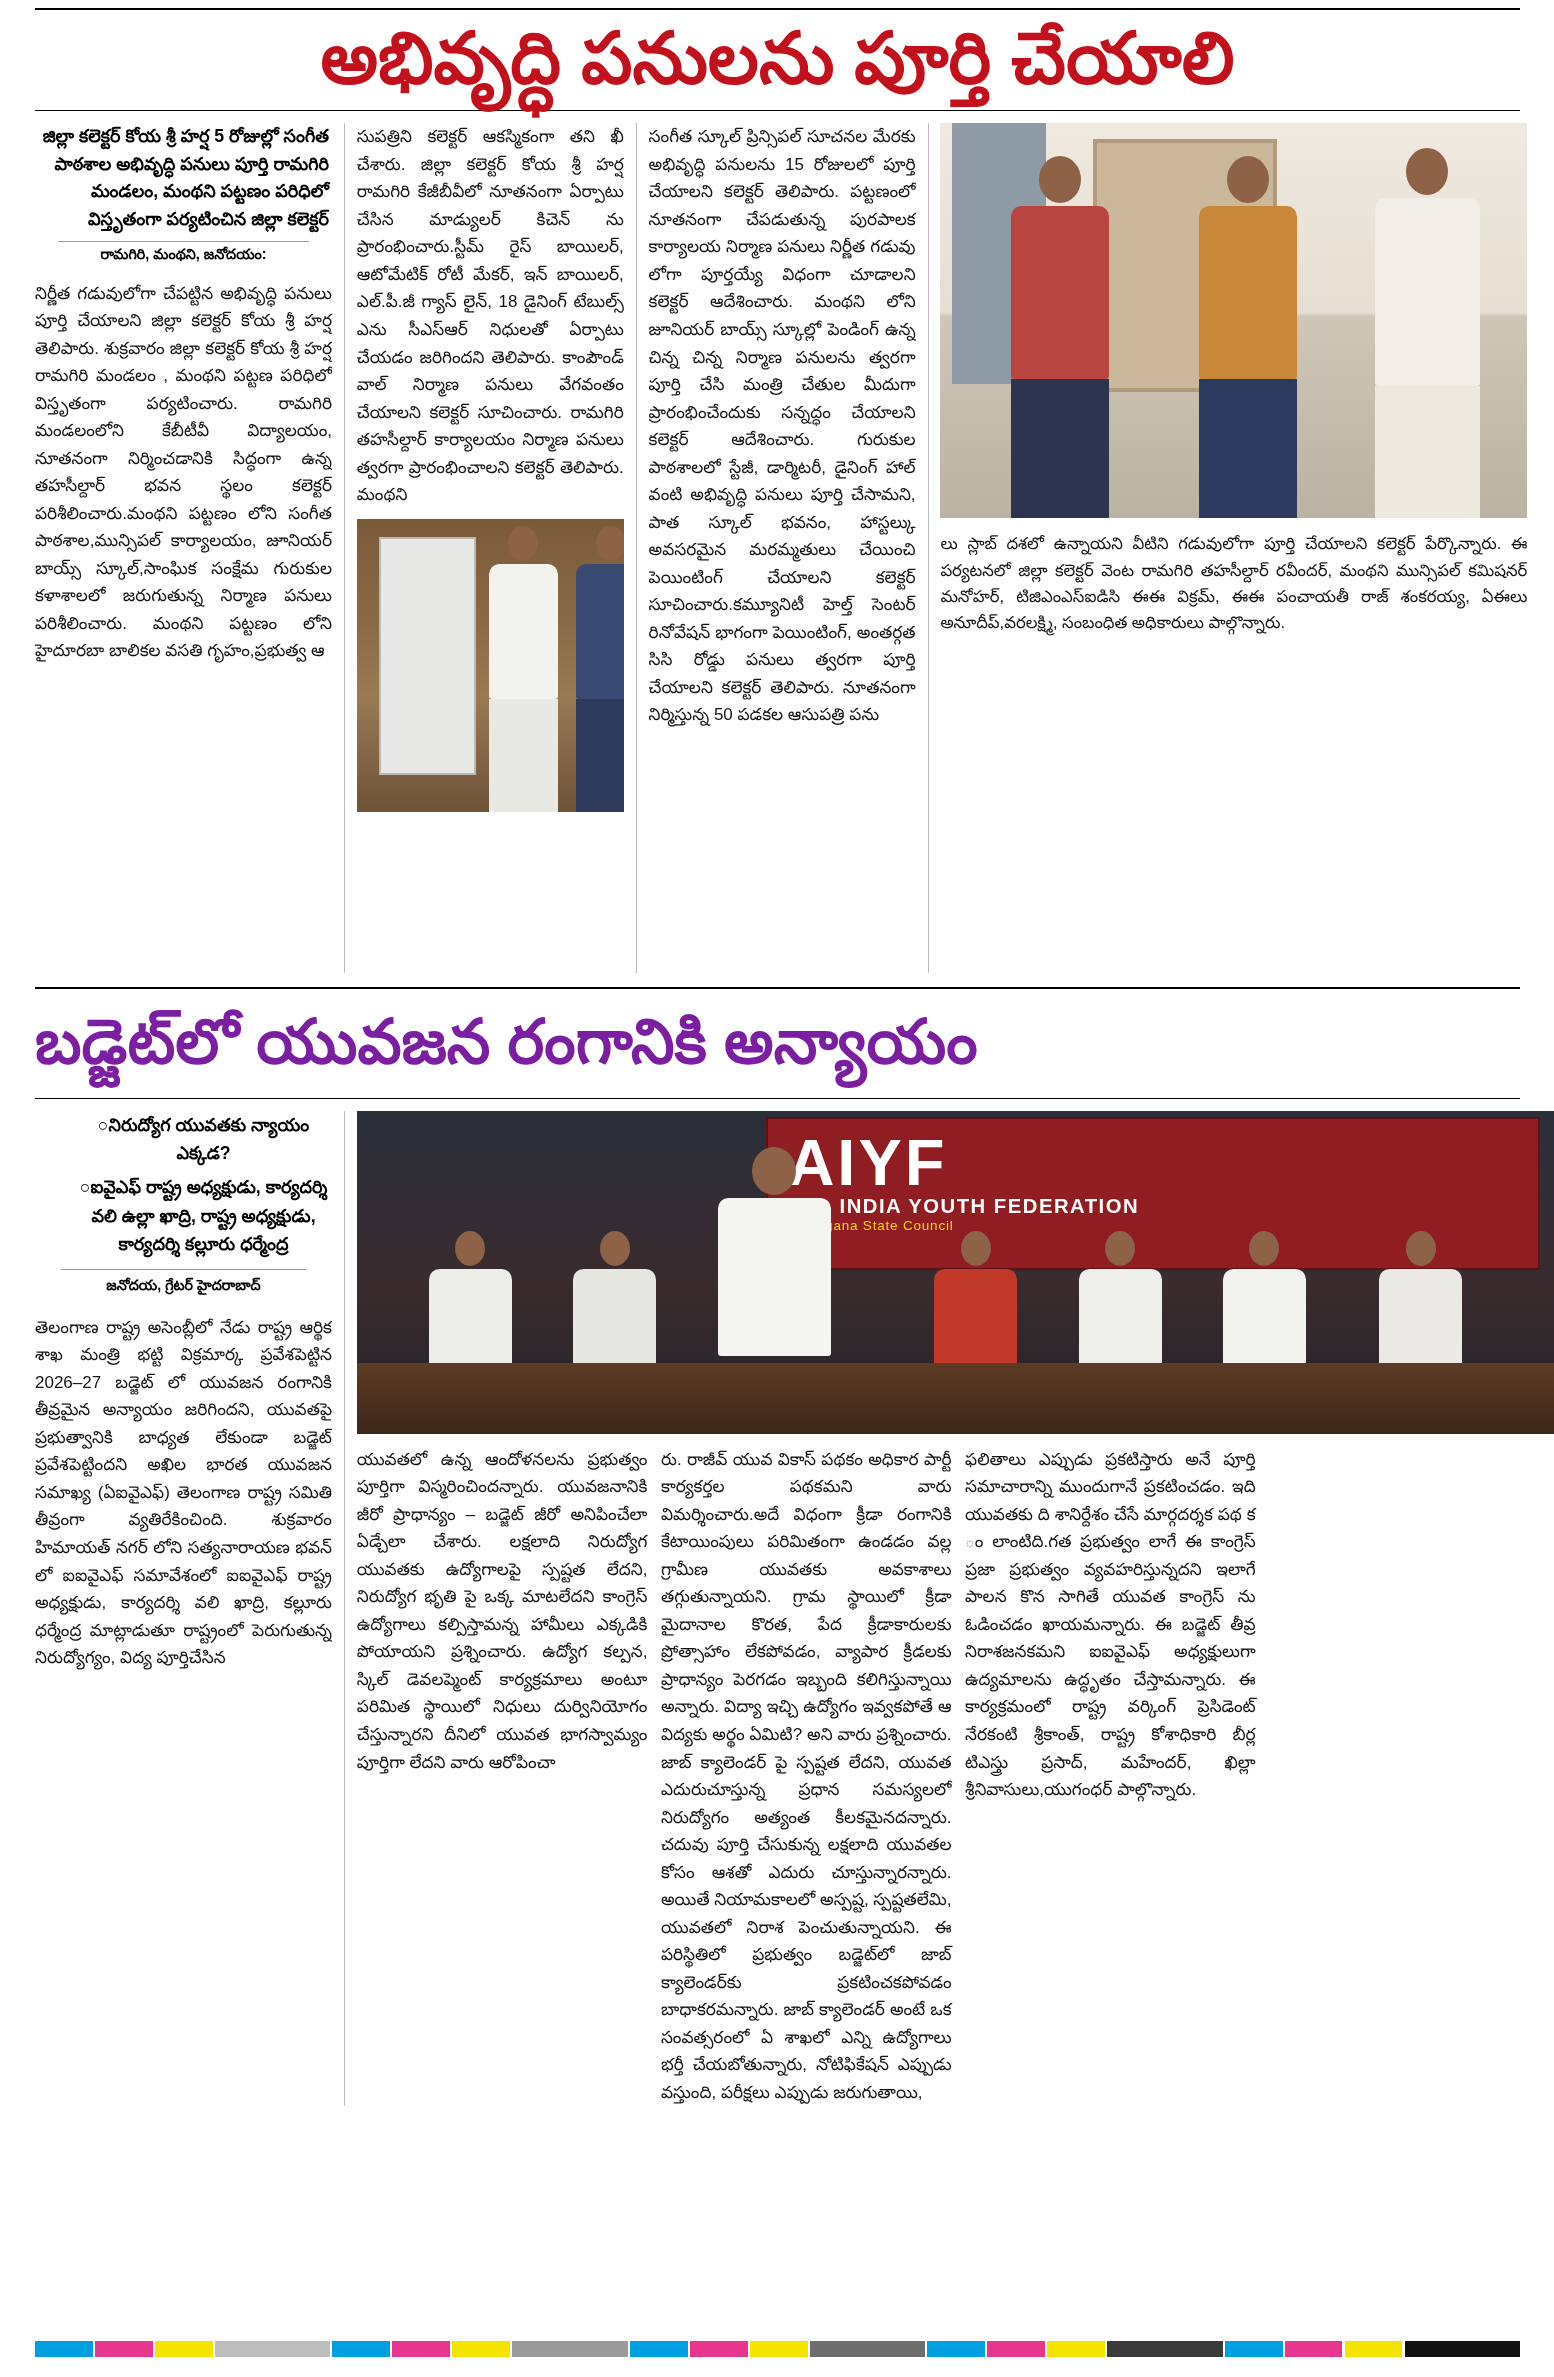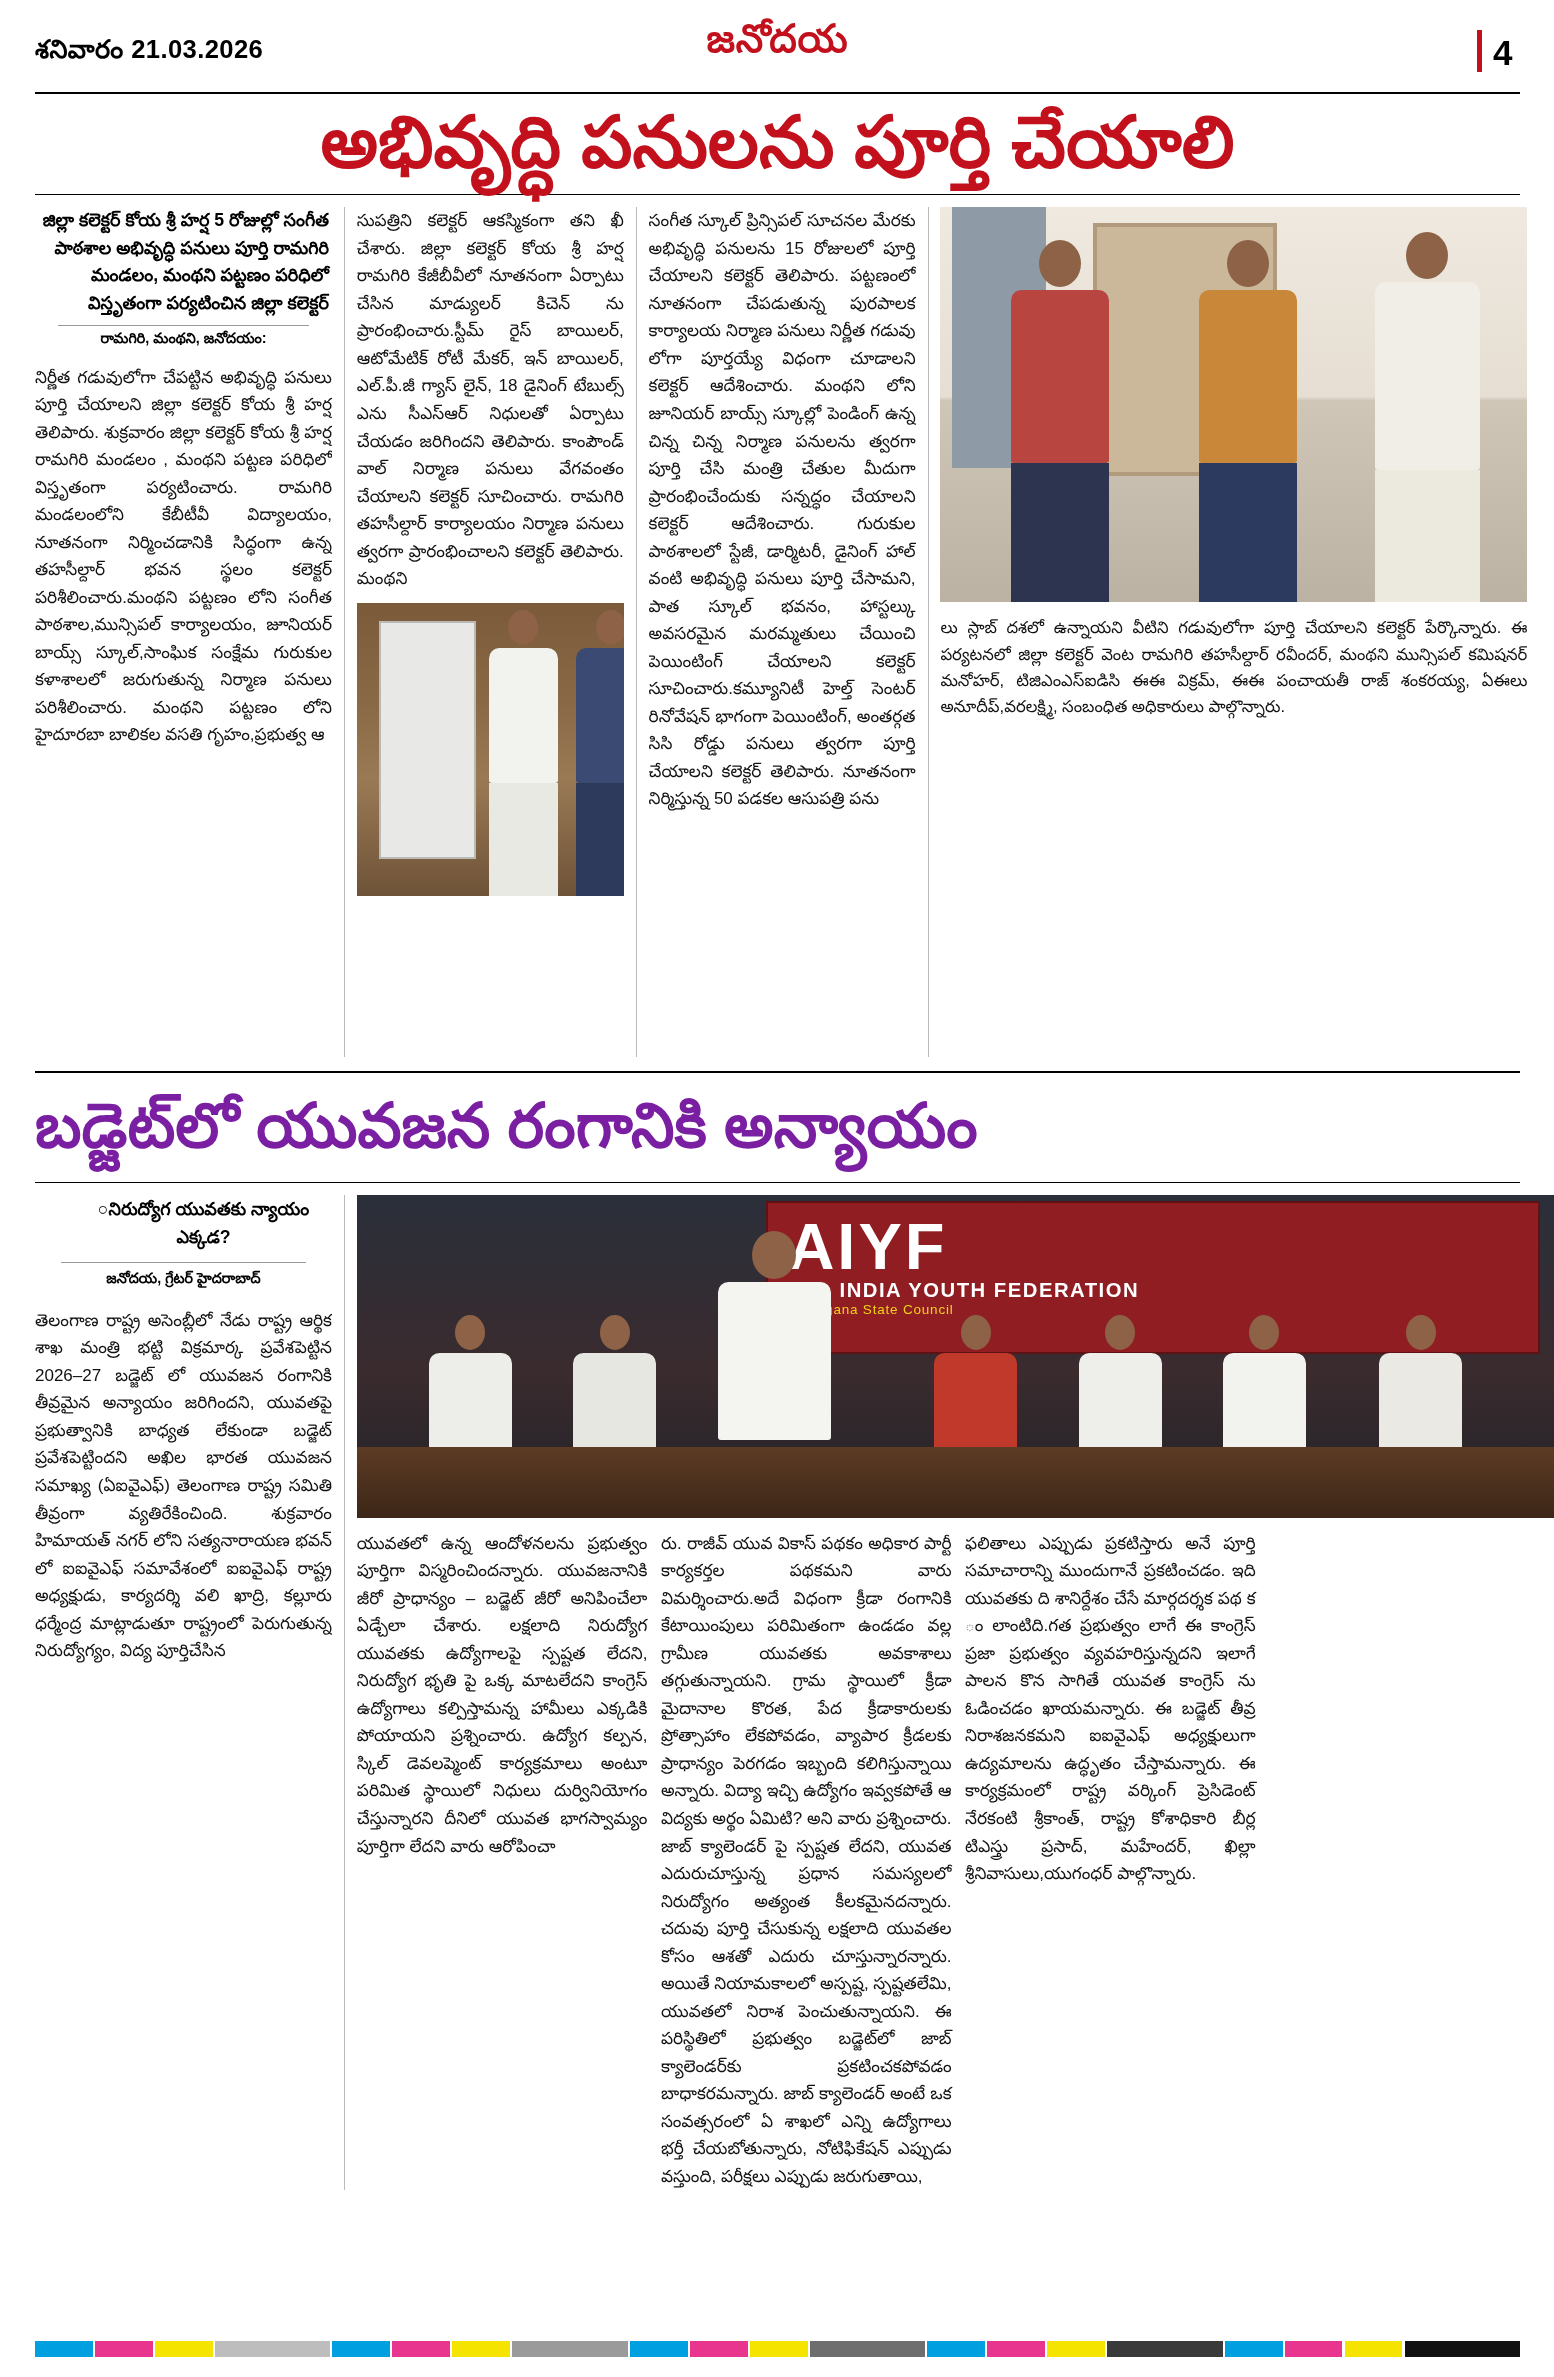--- a/index.html
+++ b/index.html
@@ -307,25 +307,20 @@
     height: 16.5px;
   }
   .colorbar span { flex: 1 1 auto; }
   .cb-wide { flex: 2 1 auto !important; }
 </style>
 </head>
 <body>
 
 <div class="page">
 
-  <div class="masthead">
-    <div class="date">శనివారం 21.03.2026</div>
-    <div class="logo">జనోదయ</div>
-    <div class="pageno">4</div>
-  </div>
   <div class="rule-top"></div>
 
   <div class="headline">అభివృద్ధి పనులను పూర్తి చేయాలి</div>
   <div class="rule-thin"></div>
 
   <div class="story1">
 
     <div class="col">
       <div class="intro-head">జిల్లా కలెక్టర్ కోయ శ్రీ హర్ష 5 రోజుల్లో సంగీత పాఠశాల అభివృద్ధి పనులు పూర్తి రామగిరి మండలం, మంథని పట్టణం పరిధిలో విస్తృతంగా పర్యటించిన జిల్లా కలెక్టర్</div>
       <div class="byline">రామగిరి, మంథని, జనోదయం:</div>
@@ -392,20 +387,21 @@
 
   <div class="rule-double"></div>
 
   <div class="headline2">బడ్జెట్‌లో యువజన రంగానికి అన్యాయం</div>
   <div class="rule-thin"></div>
 
   <div class="story2">
     <div class="col">
       <div class="bullets">
         <span class="b"><span class="dot">○</span><span>నిరుద్యోగ యువతకు న్యాయం ఎక్కడ?</span></span>
+        <span class="b"><span class="dot">○</span><span>ఐవైఎఫ్ రాష్ట్ర అధ్యక్షుడు, కార్యదర్శి వలి ఉల్లా ఖాద్రి, రాష్ట్ర అధ్యక్షుడు, కార్యదర్శి కల్లూరు ధర్మేంద్ర</span></span>
       </div>
       <div class="byline2">జనోదయ, గ్రేటర్ హైదరాబాద్</div>
       <div class="body-text">తెలంగాణ రాష్ట్ర అసెంబ్లీలో నేడు రాష్ట్ర ఆర్థిక శాఖ మంత్రి భట్టి విక్రమార్క ప్రవేశపెట్టిన 2026–27 బడ్జెట్ లో యువజన రంగానికి తీవ్రమైన అన్యాయం జరిగిందని, యువతపై ప్రభుత్వానికి బాధ్యత లేకుండా బడ్జెట్ ప్రవేశపెట్టిందని అఖిల భారత యువజన సమాఖ్య (ఏఐవైఎఫ్) తెలంగాణ రాష్ట్ర సమితి తీవ్రంగా వ్యతిరేకించింది. శుక్రవారం హిమాయత్ నగర్ లోని సత్యనారాయణ భవన్ లో ఐఐవైఎఫ్ సమావేశంలో ఐఐవైఎఫ్ రాష్ట్ర అధ్యక్షుడు, కార్యదర్శి వలి ఖాద్రి, కల్లూరు ధర్మేంద్ర మాట్లాడుతూ రాష్ట్రంలో పెరుగుతున్న నిరుద్యోగ్యం, విద్య పూర్తిచేసిన</div>
     </div>
 
     <div class="vrule"></div>
 
     <div class="col">
 
       <div class="photo" style="width:100%;height:323px;margin-bottom:12px;">

